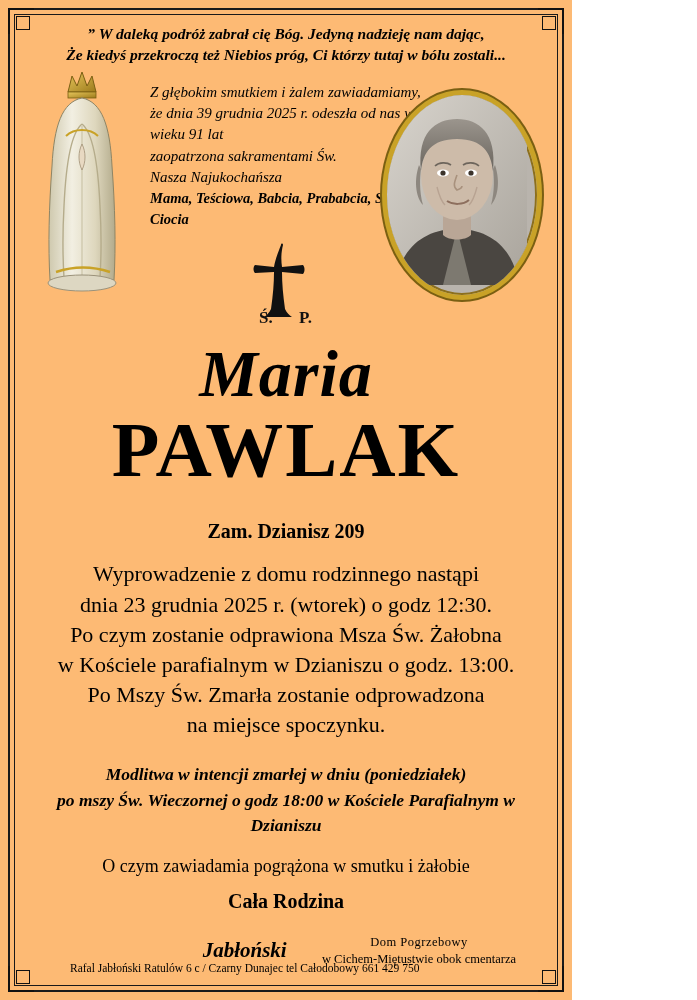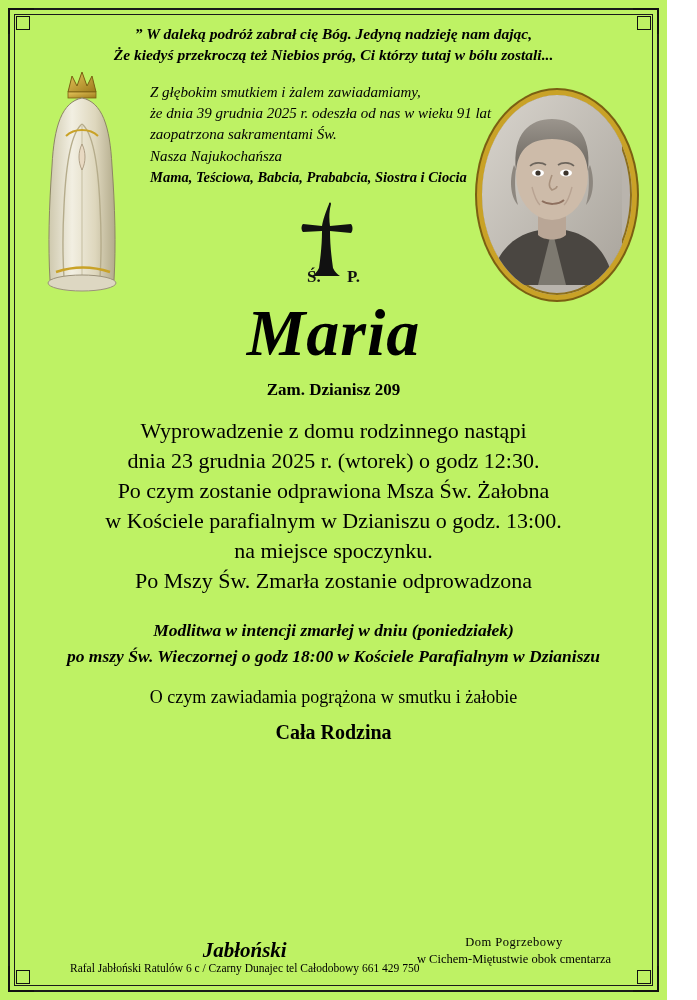--- a/index.html
+++ b/index.html
@@ -9,23 +9,23 @@
   }
   body {
     width: 697px;
     height: 1000px;
     font-family: "Liberation Serif", serif;
     color: #000000;
     overflow: hidden;
   }
   .notice {
     position: relative;
-    width: 667px;
+    width: 572px;
     height: 1000px;
-    background: #bef264;
+    background: #fdba74;
     box-sizing: border-box;
   }
   
   .frame-outer {
     position: absolute;
     left: 8px; top: 8px; right: 8px; bottom: 8px;
     border: 2px solid #1a1a1a;
     box-sizing: border-box;
   }
   .frame-inner {
@@ -128,22 +128,22 @@
     font-family: "Liberation Serif", serif;
     font-weight: bold;
     font-size: 78px;
     line-height: 1.05;
     letter-spacing: 2px;
     margin-top: 2px;
   }
   .address {
     text-align: center;
     font-weight: bold;
-    font-size: 17px;
-    margin-top: 14px;
+    font-size: 20px;
+    margin-top: 29px;
   }
   .details {
     text-align: center;
     font-size: 22px;
     line-height: 1.37;
     margin-top: 16px;
   }
   .prayer {
     text-align: center;
     font-style: italic;
@@ -306,30 +306,31 @@
         <g fill="#111111">
           <path d="M50 4 C46 14 44 20 43 26 L24 24 C22 26 22 30 24 32 L43 31 C43 42 42 54 40 68 C44 72 50 72 54 68 C52 54 51 42 51 31 L72 33 C74 31 74 26 72 24 L51 26 C50 19 50 12 52 4 C52 2 50 2 50 4 Z"></path>
           <path d="M40 68 C38 72 36 74 33 76 L61 76 C58 74 56 72 54 68 Z"></path>
         </g>
         <text x="28" y="82" font-family="Liberation Serif, serif" font-size="17" font-weight="bold" fill="#111">Ś.</text>
         <text x="68" y="82" font-family="Liberation Serif, serif" font-size="17" font-weight="bold" fill="#111">P.</text>
       </svg>
     </div>
 
     <div class="deceased-first">Maria</div>
+    <div class="deceased-last">PAWLAK</div>
 
     <div class="address">Zam. Dzianisz 209</div>
 
     <div class="details">
       <div>Wyprowadzenie z domu rodzinnego nastąpi</div>
       <div>dnia 23 grudnia  2025 r. (wtorek) o godz 12:30.</div>
       <div>Po czym zostanie odprawiona Msza Św. Żałobna</div>
       <div>w Kościele parafialnym w Dzianiszu o godz. 13:00.</div>
+      <div>Po Mszy Św. Zmarła zostanie odprowadzona</div>
       <div>na miejsce  spoczynku.</div>
-      <div>Po Mszy Św. Zmarła zostanie odprowadzona</div>
     </div>
 
     <div class="prayer">
       <div>Modlitwa w intencji zmarłej w dniu (poniedziałek)</div>
       <div>po mszy Św. Wieczornej o godz 18:00  w Kościele Parafialnym w Dzianiszu</div>
     </div>
 
     <div class="closing">
       <div>O czym zawiadamia pogrążona w smutku i żałobie</div>
       <div class="family-line">Cała Rodzina</div>

